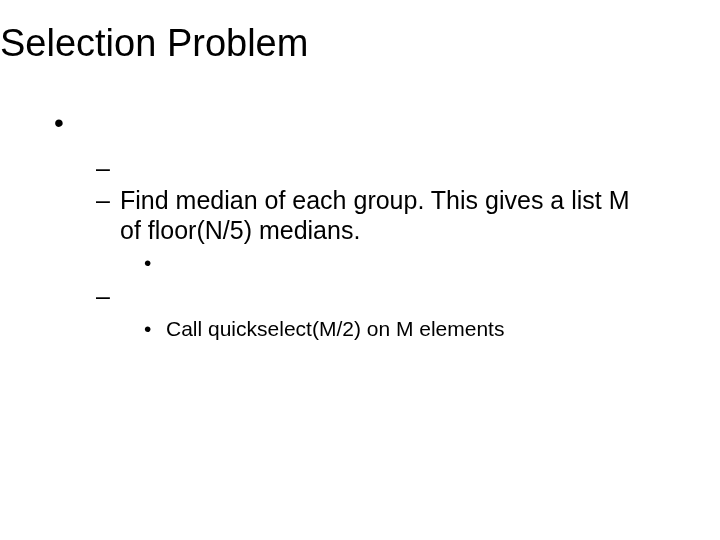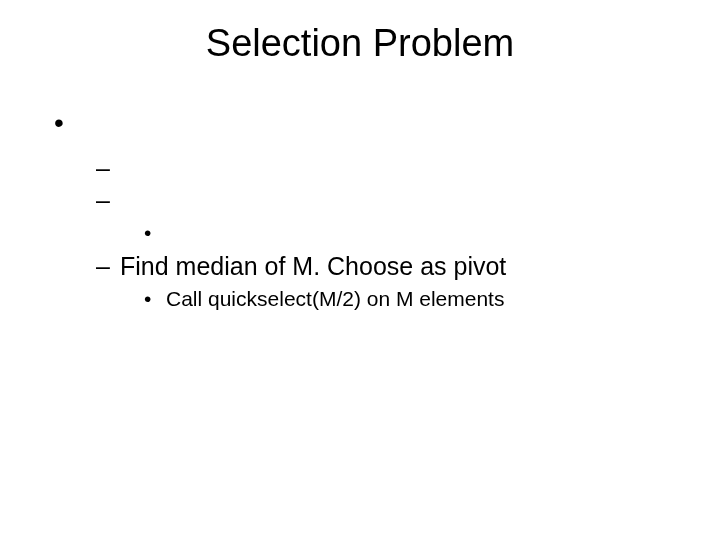--- a/index.html
+++ b/index.html
@@ -4,21 +4,21 @@
 <style>
   * { margin: 0; padding: 0; box-sizing: border-box; }
   html, body { width: 720px; height: 540px; }
   body {
     font-family: Arial, Helvetica, sans-serif;
     background: #ffffff;
     color: #000000;
     padding: 22px 0 0 0;
   }
   .title {
-    text-align: center;
+    text-align: left;
     font-size: 38px;
     font-weight: 400;
     margin-bottom: 42px;
   }
   .content {
     padding-left: 54px;
     padding-right: 30px;
   }
   .bullet-l1 {
     display: flex;
@@ -65,29 +65,29 @@
   <div class="bullet-l1">
     <span class="dot">•</span>
   </div>
 
   <div class="bullet-l2">
     <span class="dash">–</span>
   </div>
 
   <div class="bullet-l2">
     <span class="dash">–</span>
+    <span class="txt">Find median of each group.  This gives a list M of floor(N/5) medians.</span>
   </div>
 
   <div class="bullet-l3">
     <span class="dot">•</span>
   </div>
 
   <div class="bullet-l2">
     <span class="dash">–</span>
-    <span class="txt">Find median of M.  Choose as pivot</span>
   </div>
 
   <div class="bullet-l3">
     <span class="dot">•</span>
     <span>Call quickselect(M/2) on M elements</span>
   </div>
 
 </div>
 
 </body></html>

